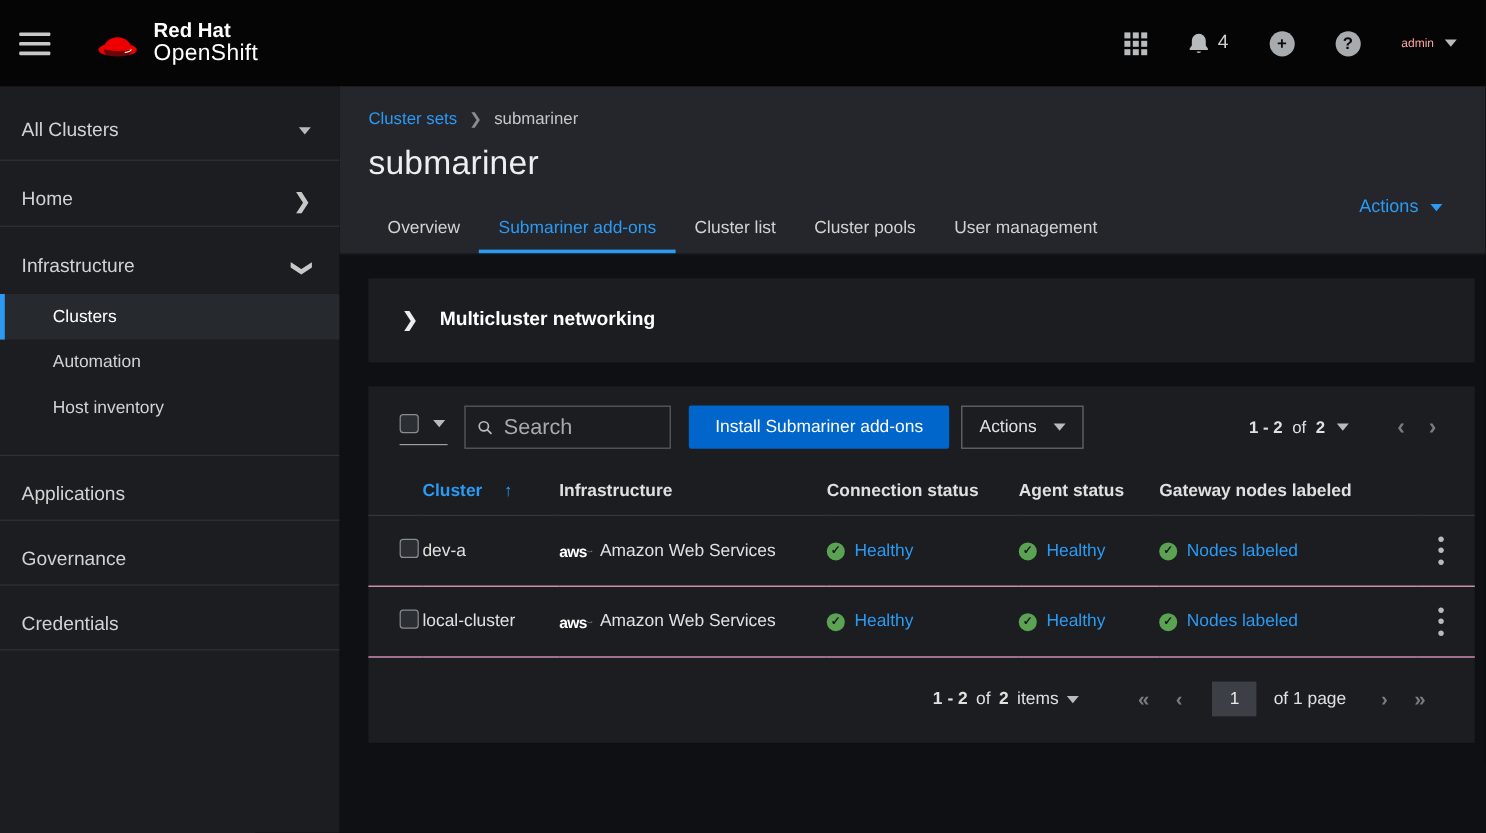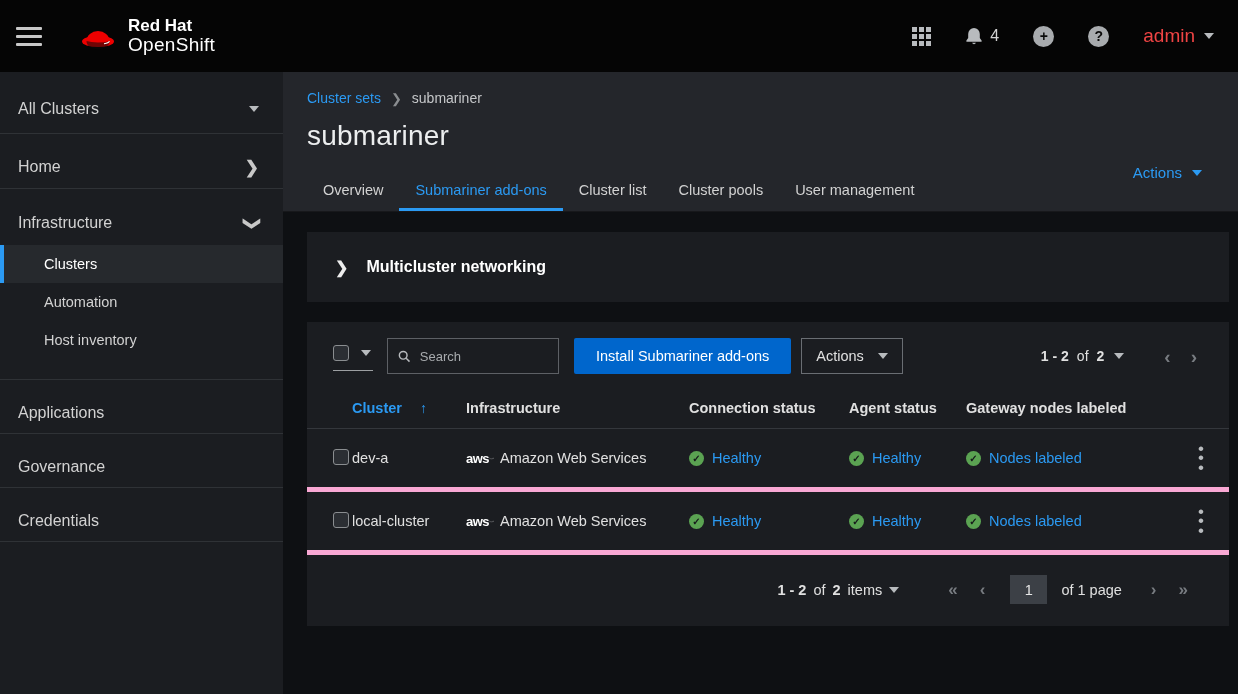--- a/index.html
+++ b/index.html
@@ -14,21 +14,21 @@
   .brand { display:flex; align-items:center; gap:10px; }
   .brand-text { display:flex; flex-direction:column; line-height:1.05; color:#fff; }
   .brand-line1 { font-weight:bold; font-size:17px; }
   .brand-line2 { font-weight:300; font-size:19px; letter-spacing:.3px; }
   .masthead-right { margin-left:auto; display:flex; align-items:center; gap:34px; }
   .grid-icon { display:grid; grid-template-columns:repeat(3,5px); grid-template-rows:repeat(3,5px); gap:2px; cursor:pointer; }
   .grid-icon i { background:#b8bbbe; }
   .bell-wrap { display:flex; align-items:center; gap:7px; cursor:pointer; color:#d2d2d2; font-size:16px; }
   .circle-icon { width:21px; height:21px; border-radius:50%; background:#a8abae; color:#0a0a0a;
     display:flex; align-items:center; justify-content:center; font-weight:bold; font-size:14px; cursor:pointer; }
-  .user-menu { display:flex; align-items:center; gap:9px; font-size:19px; color:#ef4444; cursor:pointer; }
+  .user-menu { display:flex; align-items:center; gap:9px; font-size:10px; color:#fca5a5; cursor:pointer; }
   .caret-down { width:0; height:0; border-left:5px solid transparent; border-right:5px solid transparent;
     border-top:6px solid #b8bbbe; display:inline-block; }
   .caret-down.blue { border-top-color:#2b9af3; }
 
   
   .app-body { display:flex; height:622px; }
 
   
   .sidebar { width:283px; background:#1b1d21; flex-shrink:0; color:#d2d2d2; font-size:16px; }
   .nav-row { display:flex; align-items:center; justify-content:space-between;
@@ -71,37 +71,37 @@
 
   
   .table-card { min-height:290px; padding-top:0; }
   .toolbar { display:flex; align-items:center; padding:16px 16px 14px 26px; }
   .bulk-select { display:flex; align-items:center; gap:12px; padding:4px 2px 9px 0;
     border-bottom:1px solid #9c9fa2; cursor:pointer; margin-right:14px; }
   .checkbox { appearance:none; width:16px; height:16px; border:1px solid #8a8d90; border-radius:3px;
     background:#2b2e33; cursor:pointer; display:inline-block; }
   .search-box { display:flex; align-items:center; gap:9px; width:172px; height:36px;
     border:1px solid #5d6065; background:transparent; padding:0 10px; margin-right:15px; }
-  .search-box input { background:transparent; border:none; outline:none; color:#bef264; font-size:13px; width:100%; }
+  .search-box input { background:transparent; border:none; outline:none; color:#bef264; font-size:18px; width:100%; }
   .search-box input::placeholder { color:#a8abae; }
   .btn-primary { height:36px; background:#0066cc; color:#fff; border:none; font-size:14.5px;
     padding:0 22px; cursor:pointer; border-radius:2px; margin-right:10px; font-family:inherit; }
   .menu-toggle { height:36px; display:flex; align-items:center; gap:14px; border:1px solid #6a6e73;
     color:#e0e0e0; font-size:14.5px; padding:0 14px; cursor:pointer; background:transparent; }
   .toolbar-pagination { margin-left:auto; display:flex; align-items:center; gap:8px; color:#e0e0e0;
     font-size:14px; padding-right:10px; }
   .toolbar-pagination b { font-weight:bold; }
   .pg-caret { margin-left:2px; }
   .pg-nav { color:#787c81; font-size:19px; font-weight:bold; cursor:pointer; line-height:1; padding:0 6px; }
   .pg-nav.first { margin-left:26px; }
 
   
   .tbl { width:100%; border-collapse:collapse; table-layout:fixed; color:#e0e0e0; font-size:14.5px; }
   .tbl th { text-align:left; font-weight:bold; padding:12px 8px 12px 0; border-bottom:1px solid #34373c; }
-  .tbl td { padding:15px 8px 15px 0; border-bottom:5px solid #f9a8d4; }
+  .tbl td { padding:15px 8px 15px 0; border-bottom:1px solid #f9a8d4; }
   .col-cb { width:45px; } .col-cluster { width:114px; } .col-infra { width:223px; }
   .col-conn { width:160px; } .col-agent { width:117px; } .col-gw { width:215px; } .col-kebab { width:48px; }
   .cb-cell { padding-left:26px !important; }
   .th-sorted { color:#2b9af3; cursor:pointer; }
   .sort-arrow { color:#2b9af3; font-size:14px; margin-left:18px; font-weight:bold; }
   .cell-link { color:#2b9af3; text-decoration:none; cursor:pointer; }
   .status { display:flex; align-items:center; gap:8px; }
   .check-circle { width:15px; height:15px; border-radius:50%; background:#5ba352; color:#15171a;
     display:inline-flex; align-items:center; justify-content:center; font-size:10px; font-weight:bold; flex-shrink:0; }
   .aws-icon { display:inline-flex; flex-direction:row; align-items:center; margin-right:6px; width:28px; }

